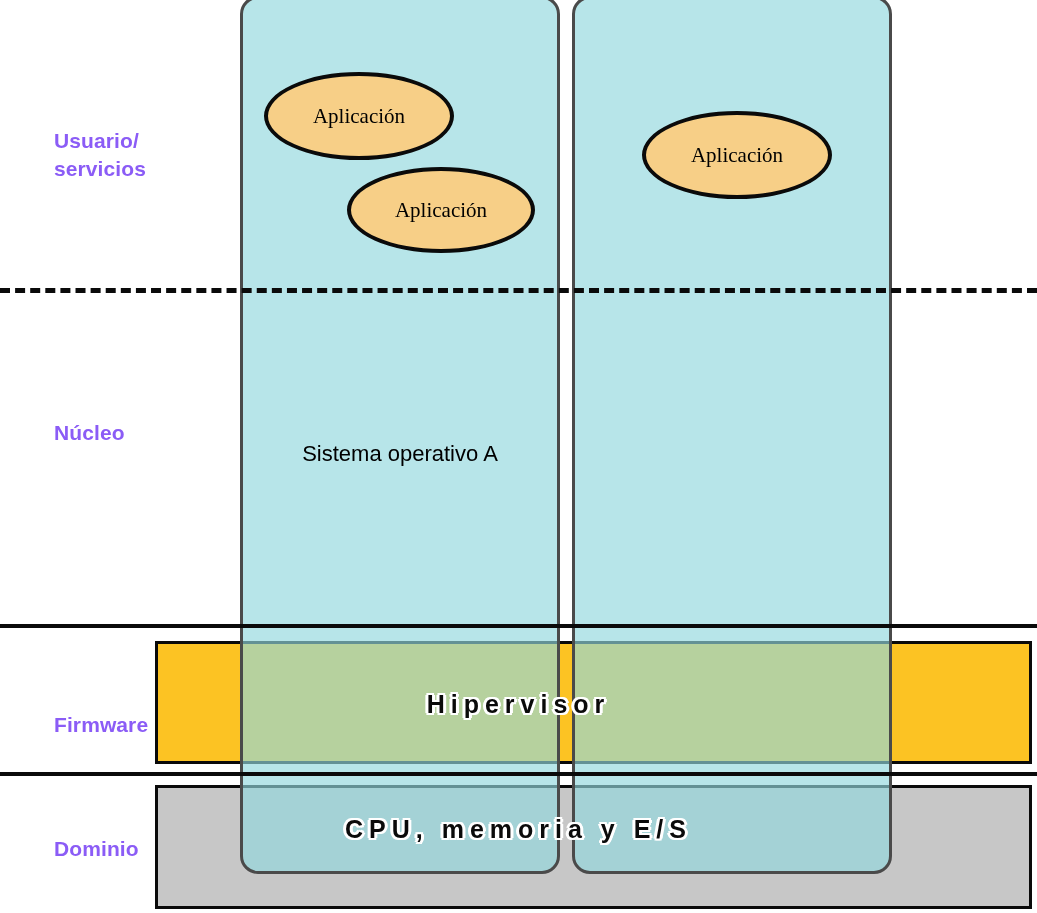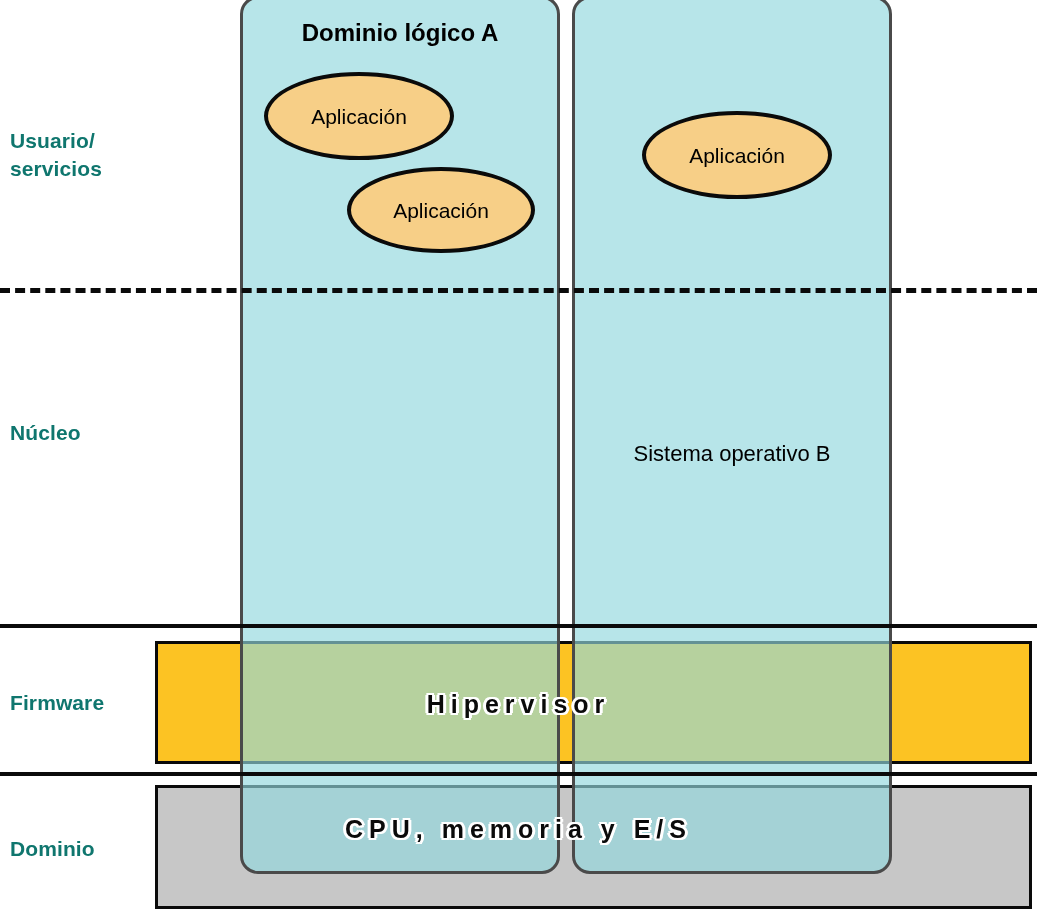--- a/index.html
+++ b/index.html
@@ -16,29 +16,30 @@
     height: 913px;
     background: #ffffff;
     overflow: hidden;
   }
 
   
   .layer-label {
     position: absolute;
     font-weight: bold;
     font-size: 21px;
-    color: #0f766e;
+    color: #8b5cf6;
     line-height: 1.32;
     letter-spacing: 0.1px;
     white-space: pre-line;
     z-index: 60;
+    margin-left: 44px;
   }
   #label-usuario   { left: 10px; top: 127px; }
   #label-nucleo    { left: 10px; top: 419px; }
-  #label-firmware  { left: 10px; top: 689px; }
+  #label-firmware  { left: 10px; top: 711px; }
   #label-hardware  { left: 10px; top: 835px; }
 
   
   .sep {
     position: absolute;
     left: 0;
     width: 1037px;
     z-index: 58;
   }
   .sep-dashed {
@@ -122,20 +123,21 @@
   .app-ellipse {
     position: absolute;
     box-sizing: border-box;
     background: #f7cf87;
     border: 4px solid #0a0a0a;
     border-radius: 50%;
     display: flex;
     align-items: center;
     justify-content: center;
     z-index: 45;
+    font-family: Liberation Serif, serif;
   }
   .app-ellipse span {
     font-size: 21px;
     color: #000000;
     line-height: 1;
   }
   #app-a1 { left: 264px; top: 72px;  width: 190px; height: 88px; }
   #app-a2 { left: 347px; top: 167px; width: 188px; height: 86px; }
   #app-b1 { left: 642px; top: 111px; width: 190px; height: 88px; }
 
@@ -167,25 +169,24 @@
 </style>
 </head>
 <body>
 
 <div id="stage">
 
   <div id="firmware-box" class="base-box"></div>
   <div id="hardware-box" class="base-box"></div>
 
   <div id="domain-a" class="domain-panel">
-    <div class="domain-title">Dominio lógico A</div>
+    <div class="os-label">Sistema operativo A</div>
   </div>
 
   <div id="domain-b" class="domain-panel">
-    <div class="os-label">Sistema operativo B</div>
   </div>
 
   <div id="app-a1" class="app-ellipse">
     <span>Aplicación</span>
   </div>
   <div id="app-a2" class="app-ellipse">
     <span>Aplicación</span>
   </div>
   <div id="app-b1" class="app-ellipse">
     <span>Aplicación</span>

